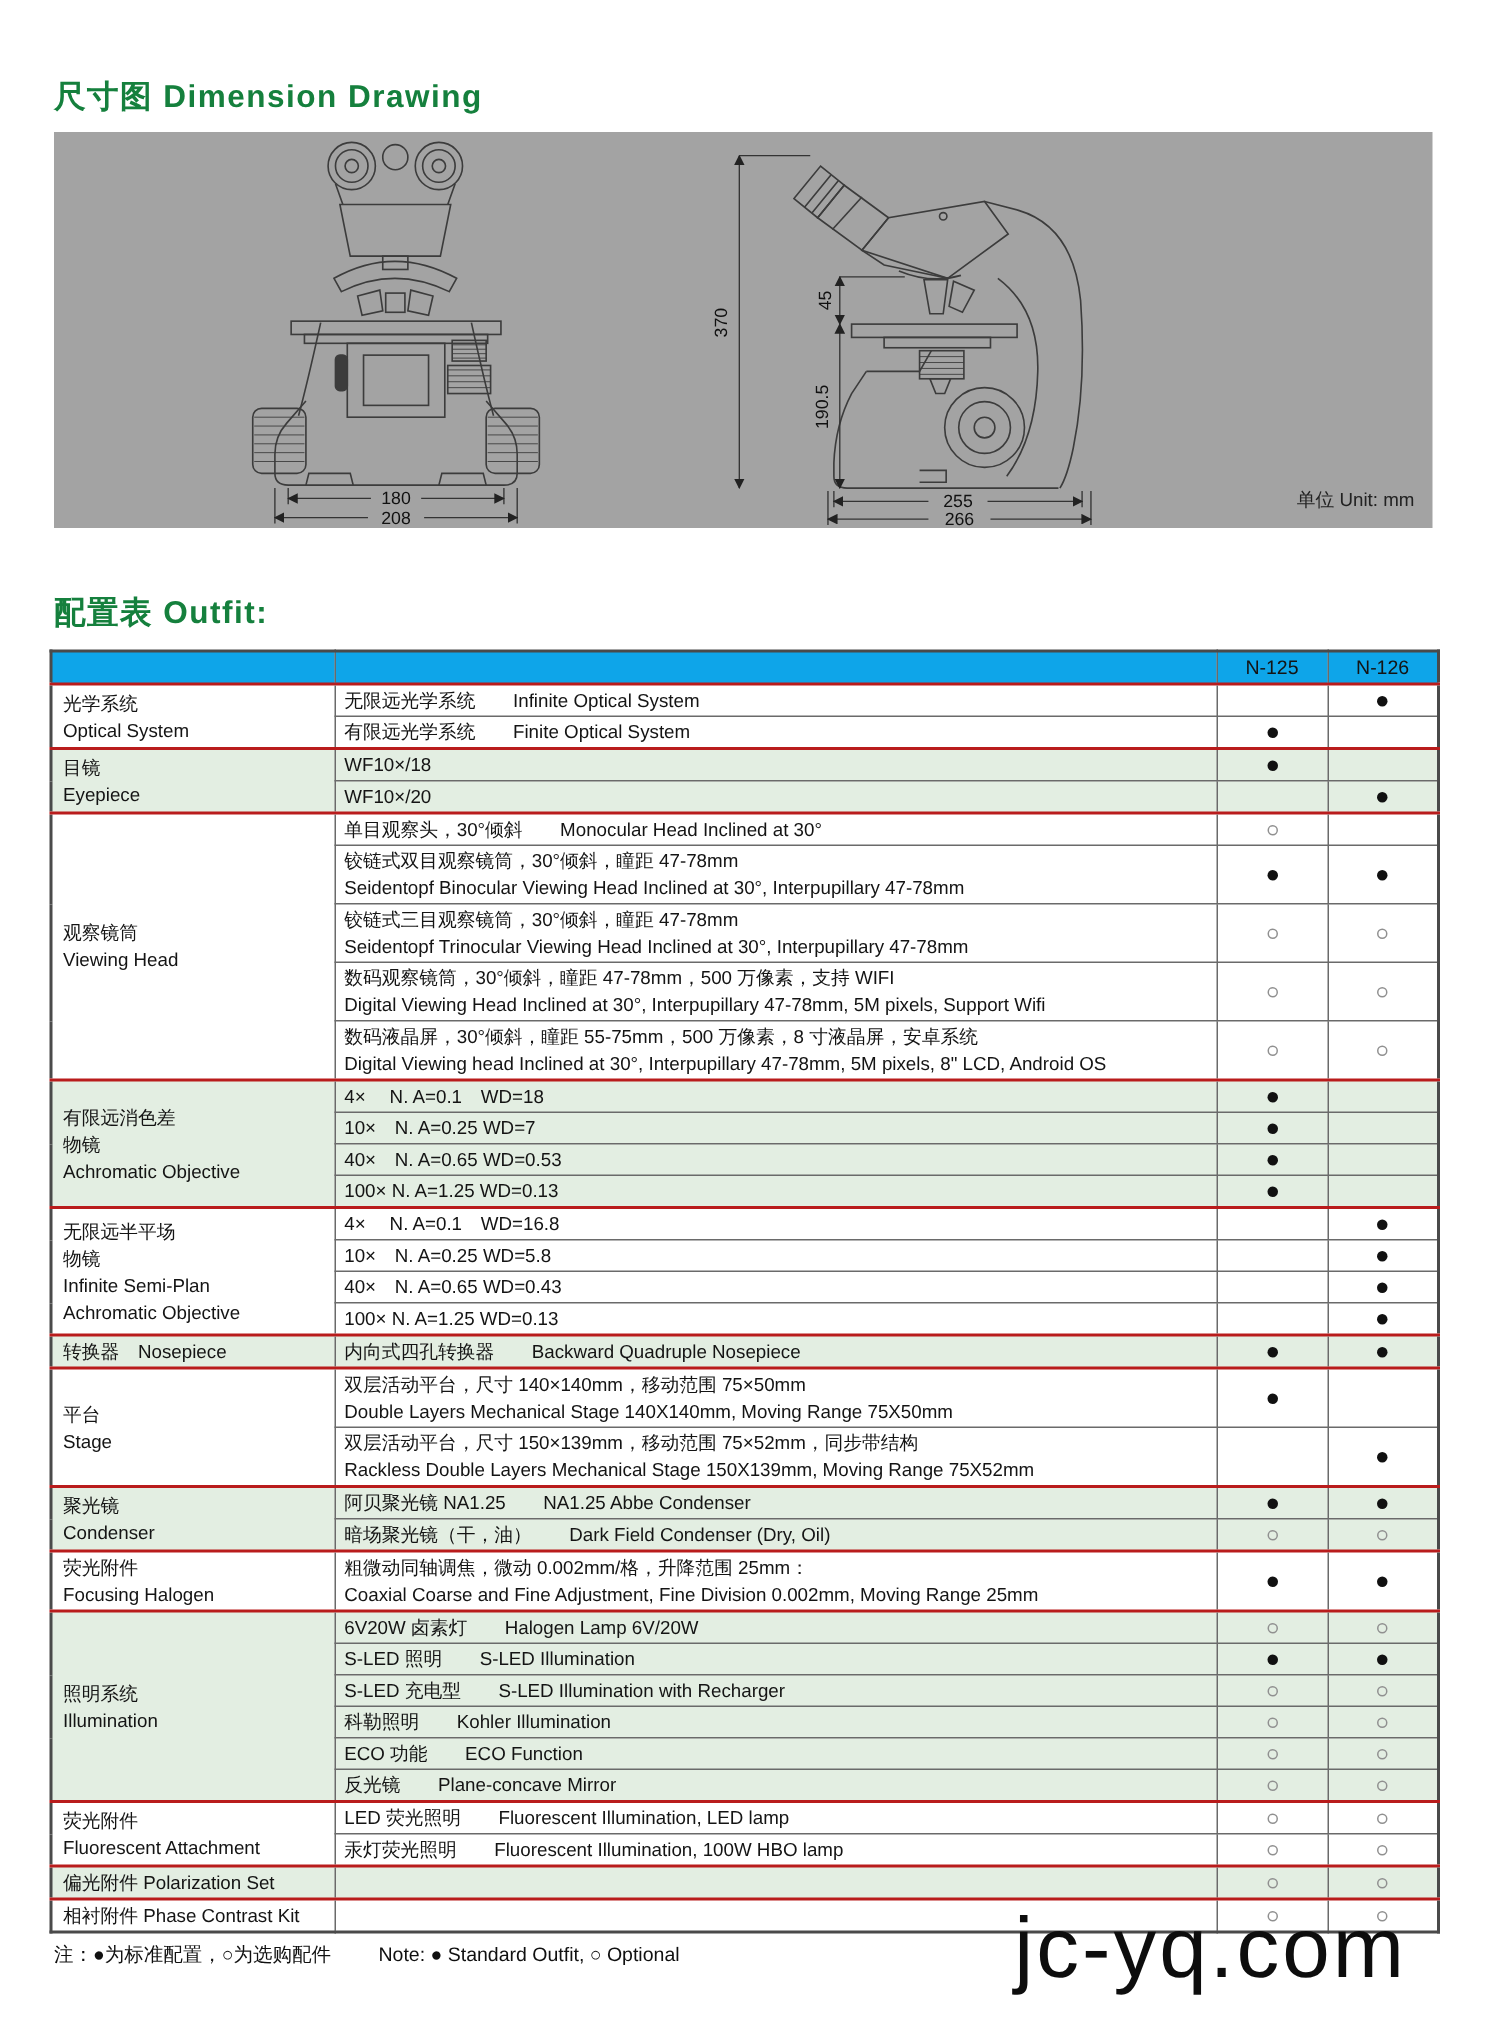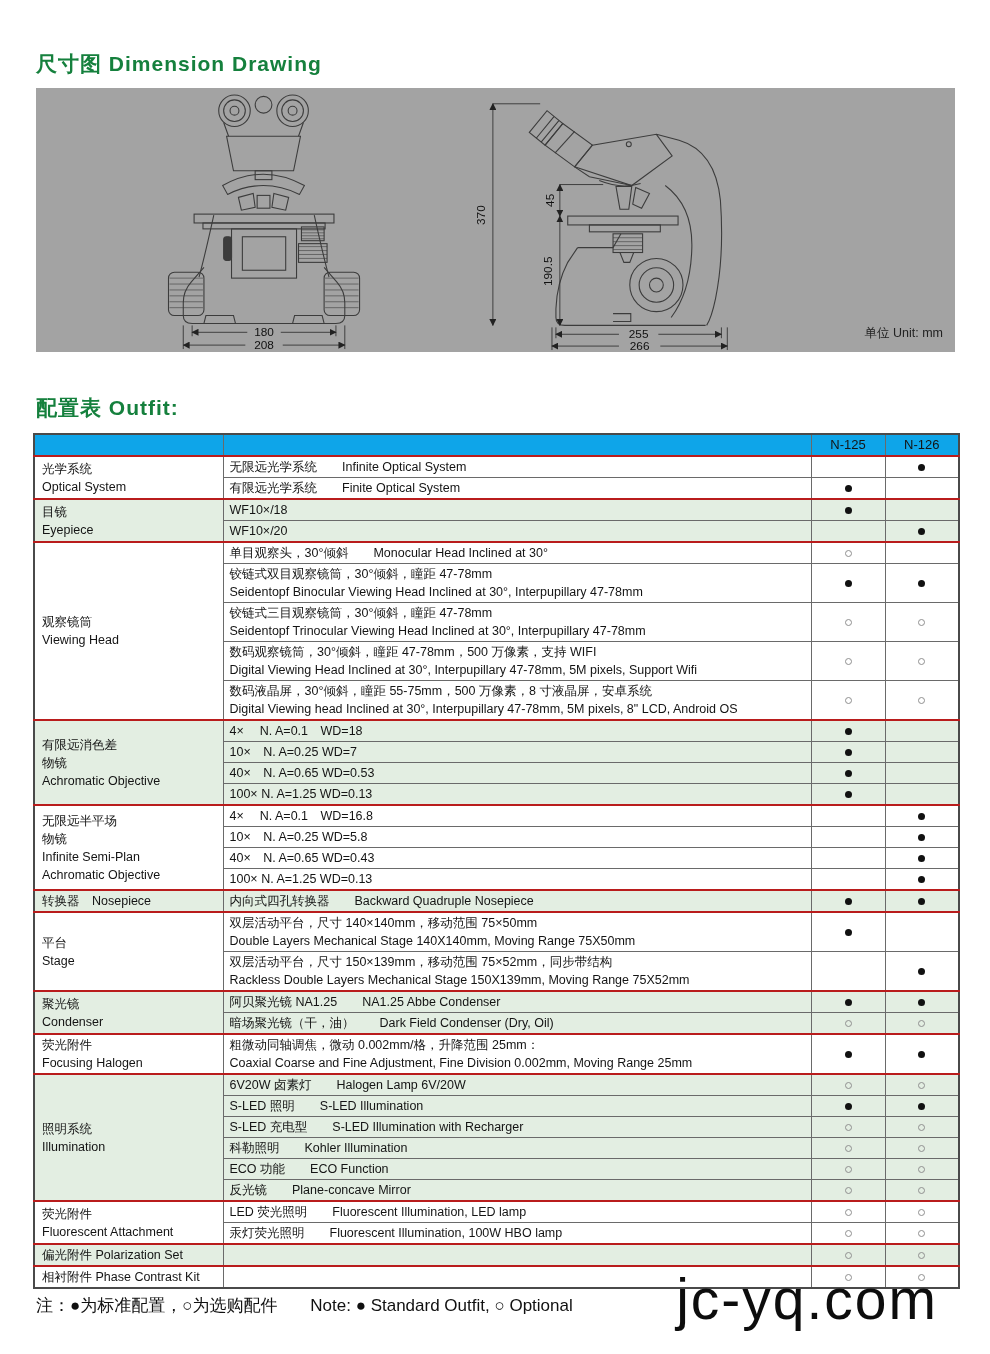--- a/index.html
+++ b/index.html
@@ -47,21 +47,21 @@
   td.mark { text-align:center; }
   .dot {
     display:inline-block; width:7px; height:7px; border-radius:50%;
     background:#111; vertical-align:middle;
   }
   .circ {
     display:inline-block; width:7px; height:7px; border-radius:50%;
     border:1.2px solid #909090; background:transparent; vertical-align:middle;
   }
   .footer-note {
-    position:absolute; left:36px; top:1294px; font-size:17px; color:#101010;
+    position:absolute; left:36px; top:1294px; font-size:13px; color:#101010;
     white-space:nowrap;
   }
   .footer-note .en { margin-left:28px; }
   .watermark {
     position:absolute; right:52px; top:1266px;
     font-size:57px; letter-spacing:2px; color:#0d0d0d; font-weight:400;
   }
 </style>
 </head>
 <body>

